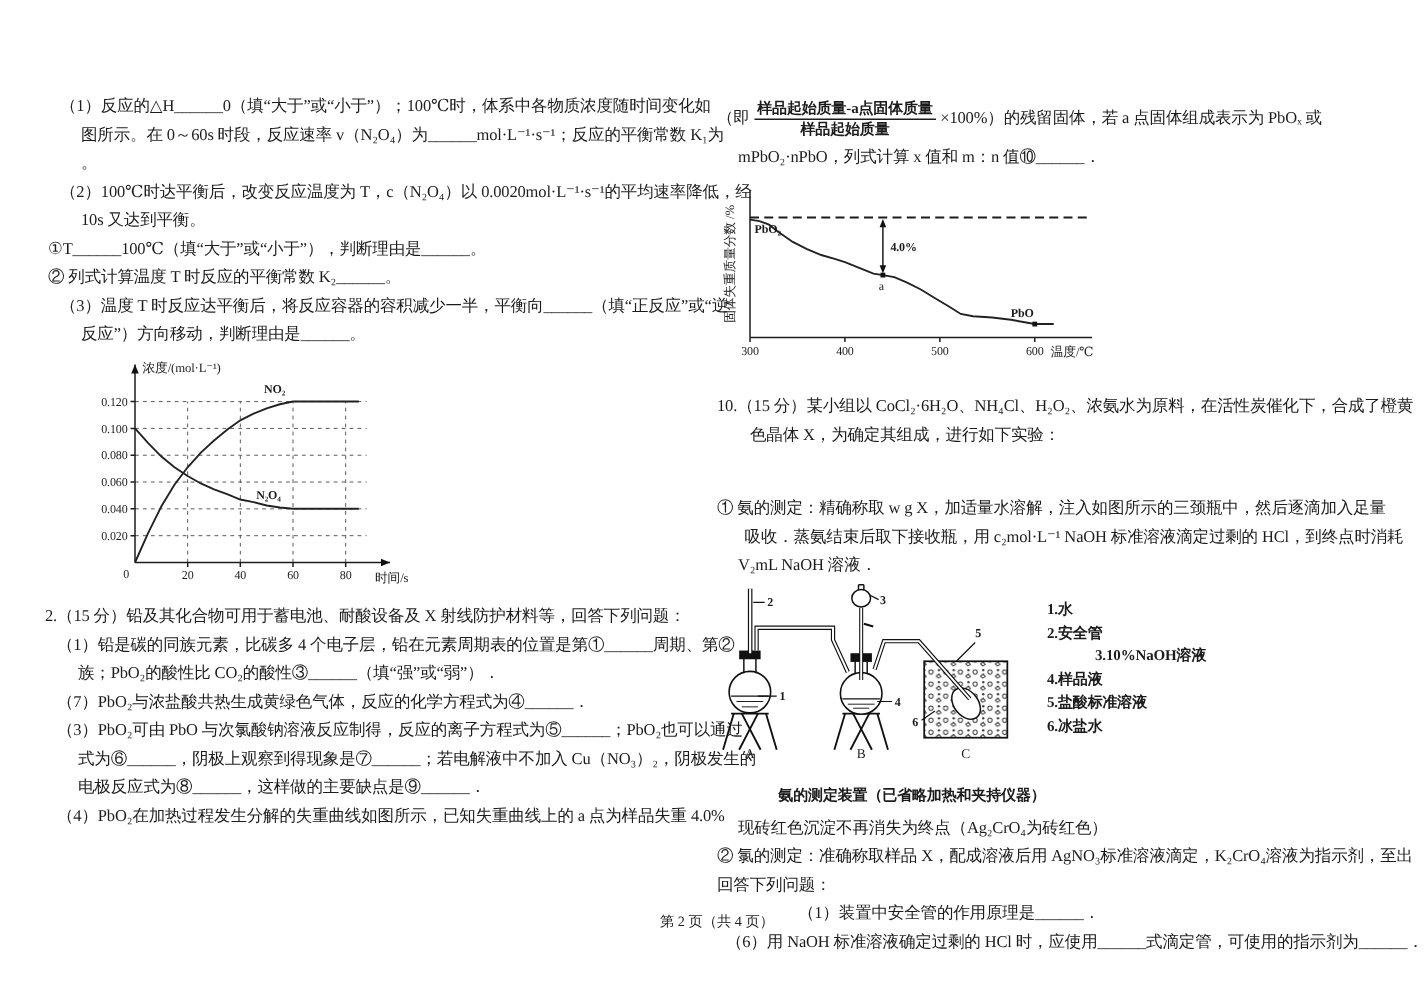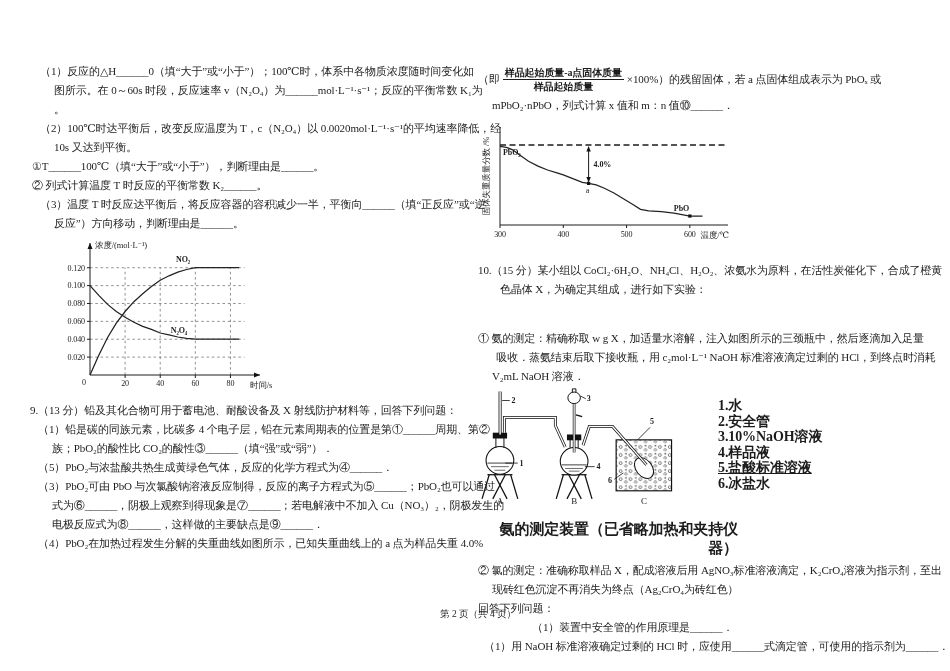--- a/index.html
+++ b/index.html
@@ -11,23 +11,23 @@
   .line{white-space:nowrap}
   .chart-wrap{margin:2px 0 2px 14px}
   .q-block{margin-top:2px}
   
   .fline{display:flex;align-items:center;white-space:nowrap;height:34px}
   .frac{display:inline-flex;flex-direction:column;text-align:center;font-size:10px;font-weight:bold;line-height:13px;margin:0 3px;vertical-align:middle}
   .frac .num{border-bottom:1.2px solid #1c1c1c;padding:0 2px}
   
   .diagram-row{position:relative;height:136px;margin-top:2px}
   .diagram-svg{position:absolute;left:2px;top:0}
-  .legend{position:absolute;left:240px;top:10px;font-size:14px;font-weight:bold;line-height:15.5px}
+  .legend{position:absolute;left:220px;top:10px;font-size:10px;font-weight:bold;line-height:15.5px}
   .legend .line{padding-left:0 !important}
-  .caption{width:260px;text-align:right;font-size:15px;font-weight:bold;margin-top:-4px}
+  .caption{width:260px;text-align:center;font-size:10px;font-weight:bold;margin-top:-4px}
   .footer{position:absolute;left:18px;top:608px;width:920px;text-align:center;font-size:9.5px}
   svg text{font-family:"Liberation Serif","DejaVu Serif",serif;fill:#1c1c1c}
   .tick{font-size:8px}
   .albl{font-size:8.5px}
   .slbl{font-size:8px;font-weight:bold}
   .grid{stroke:#555;stroke-width:.65;stroke-dasharray:2.5,2.8;fill:none}
   .ax{stroke:#1c1c1c;stroke-width:1;fill:none}
   .curve{fill:none;stroke:#222;stroke-width:1.25}
   .dash{stroke:#1c1c1c;stroke-width:1.3;stroke-dasharray:6,3.5}
   .dlbl{font-size:9px;font-weight:bold}
@@ -87,24 +87,24 @@
         <text x="51" y="13" class="albl">浓度/(mol·L⁻¹)</text>
         <text x="206" y="153" class="albl">时间/s</text>
         <text x="42" y="150" class="tick" text-anchor="end">0</text>
         <path d="M46.0,140.0 L54.8,120.3 L63.6,102.5 L72.3,88.2 L81.1,76.5 L89.9,66.7 L98.7,58.7 L107.4,51.5 L116.2,45.2 L125.0,40.8 L133.8,37.2 L142.6,34.5 L151.3,32.7 L168.9,32.7 L195.2,32.7" class="curve"></path>
         <text x="132.0222222222222" y="26.91666666666667" class="slbl">NO₂</text>
         <path d="M46.0,50.6 L54.8,60.4 L63.6,69.4 L72.3,76.5 L81.1,82.3 L89.9,87.3 L98.7,91.3 L107.4,94.4 L116.2,98.0 L125.0,99.8 L133.8,102.0 L142.6,103.3 L151.3,104.2 L168.9,104.2 L195.2,104.2" class="curve"></path>
         <text x="126.75555555555555" y="97.53787878787878" class="slbl">N₂O₄</text>
       </svg>
   </div>
   <div class="q-block">
-      <div class="line" style="padding-left: 0px;">9.（13 分）铅及其化合物可用于蓄电池、耐酸设备及 X 射线防护材料等，回答下列问题：</div>
+      <div class="line" style="padding-left: 0px;">2.（15 分）铅及其化合物可用于蓄电池、耐酸设备及 X 射线防护材料等，回答下列问题：</div>
       <div class="line" style="padding-left: 8px;">（1）铅是碳的同族元素，比碳多 4 个电子层，铅在元素周期表的位置是第①______周期、第②</div>
       <div class="line" style="padding-left: 22px;">族；PbO₂的酸性比 CO₂的酸性③______（填“强”或“弱”）．</div>
-      <div class="line" style="padding-left: 8px;">（5）PbO₂与浓盐酸共热生成黄绿色气体，反应的化学方程式为④______．</div>
+      <div class="line" style="padding-left: 8px;">（7）PbO₂与浓盐酸共热生成黄绿色气体，反应的化学方程式为④______．</div>
       <div class="line" style="padding-left: 8px;">（3）PbO₂可由 PbO 与次氯酸钠溶液反应制得，反应的离子方程式为⑤______；PbO₂也可以通过</div>
       <div class="line" style="padding-left: 22px;">式为⑥______，阴极上观察到得现象是⑦______；若电解液中不加入 Cu（NO₃）₂，阴极发生的</div>
       <div class="line" style="padding-left: 22px;">电极反应式为⑧______，这样做的主要缺点是⑨______．</div>
       <div class="line" style="padding-left: 8px;">（4）PbO₂在加热过程发生分解的失重曲线如图所示，已知失重曲线上的 a 点为样品失重 4.0%</div>
     </div>
 </div>
 
 <div class="col col-right">
   <div class="fline">
     <span>（即</span>
@@ -244,30 +244,30 @@
       <text x="190" y="40" class="dlbl">5</text>
       <text x="143" y="106" class="dlbl">6</text>
 
       <text x="22" y="130" class="dletter" text-anchor="middle">A</text>
       <text x="105" y="130" class="dletter" text-anchor="middle">B</text>
       <text x="183" y="130" class="dletter" text-anchor="middle">C</text>
     </svg>
     <div class="legend">
         <div class="line" style="padding-left: 0px;">1.水</div>
         <div class="line" style="padding-left: 0px;">2.安全管</div>
-        <div class="line" style="padding-left: 0px;">3.10%NaOH溶液</div>
+        <div class="line" style="padding-left: 0px; margin-left: 32px;">3.10%NaOH溶液</div>
         <div class="line" style="padding-left: 0px;">4.样品液</div>
-        <div class="line" style="padding-left: 0px; text-decoration: underline;">5.盐酸标准溶液</div>
+        <div class="line" style="padding-left: 0px;">5.盐酸标准溶液</div>
         <div class="line" style="padding-left: 0px;">6.冰盐水</div>
       </div>
   </div>
   <div class="caption">氨的测定装置（已省略加热和夹持仪器）</div>
 
   <div class="q-block" style="margin-top:3px">
+      <div class="line" style="padding-left: 14px;">现砖红色沉淀不再消失为终点（Ag₂CrO₄为砖红色）</div>
       <div class="line" style="padding-left: 0px;">② 氯的测定：准确称取样品 X，配成溶液后用 AgNO₃标准溶液滴定，K₂CrO₄溶液为指示剂，至出</div>
-      <div class="line" style="padding-left: 14px;">现砖红色沉淀不再消失为终点（Ag₂CrO₄为砖红色）</div>
       <div class="line" style="padding-left: 0px;">回答下列问题：</div>
       <div class="line" style="padding-left: 6px; margin-left: 48px;">（1）装置中安全管的作用原理是______．</div>
-      <div class="line" style="padding-left: 6px;">（1）用 NaOH 标准溶液确定过剩的 HCl 时，应使用______式滴定管，可使用的指示剂为______．</div>
+      <div class="line" style="padding-left: 6px;">（6）用 NaOH 标准溶液确定过剩的 HCl 时，应使用______式滴定管，可使用的指示剂为______．</div>
     </div>
 </div>
 
 <div class="footer">第 2 页（共 4 页）</div>
 
 </body></html>

